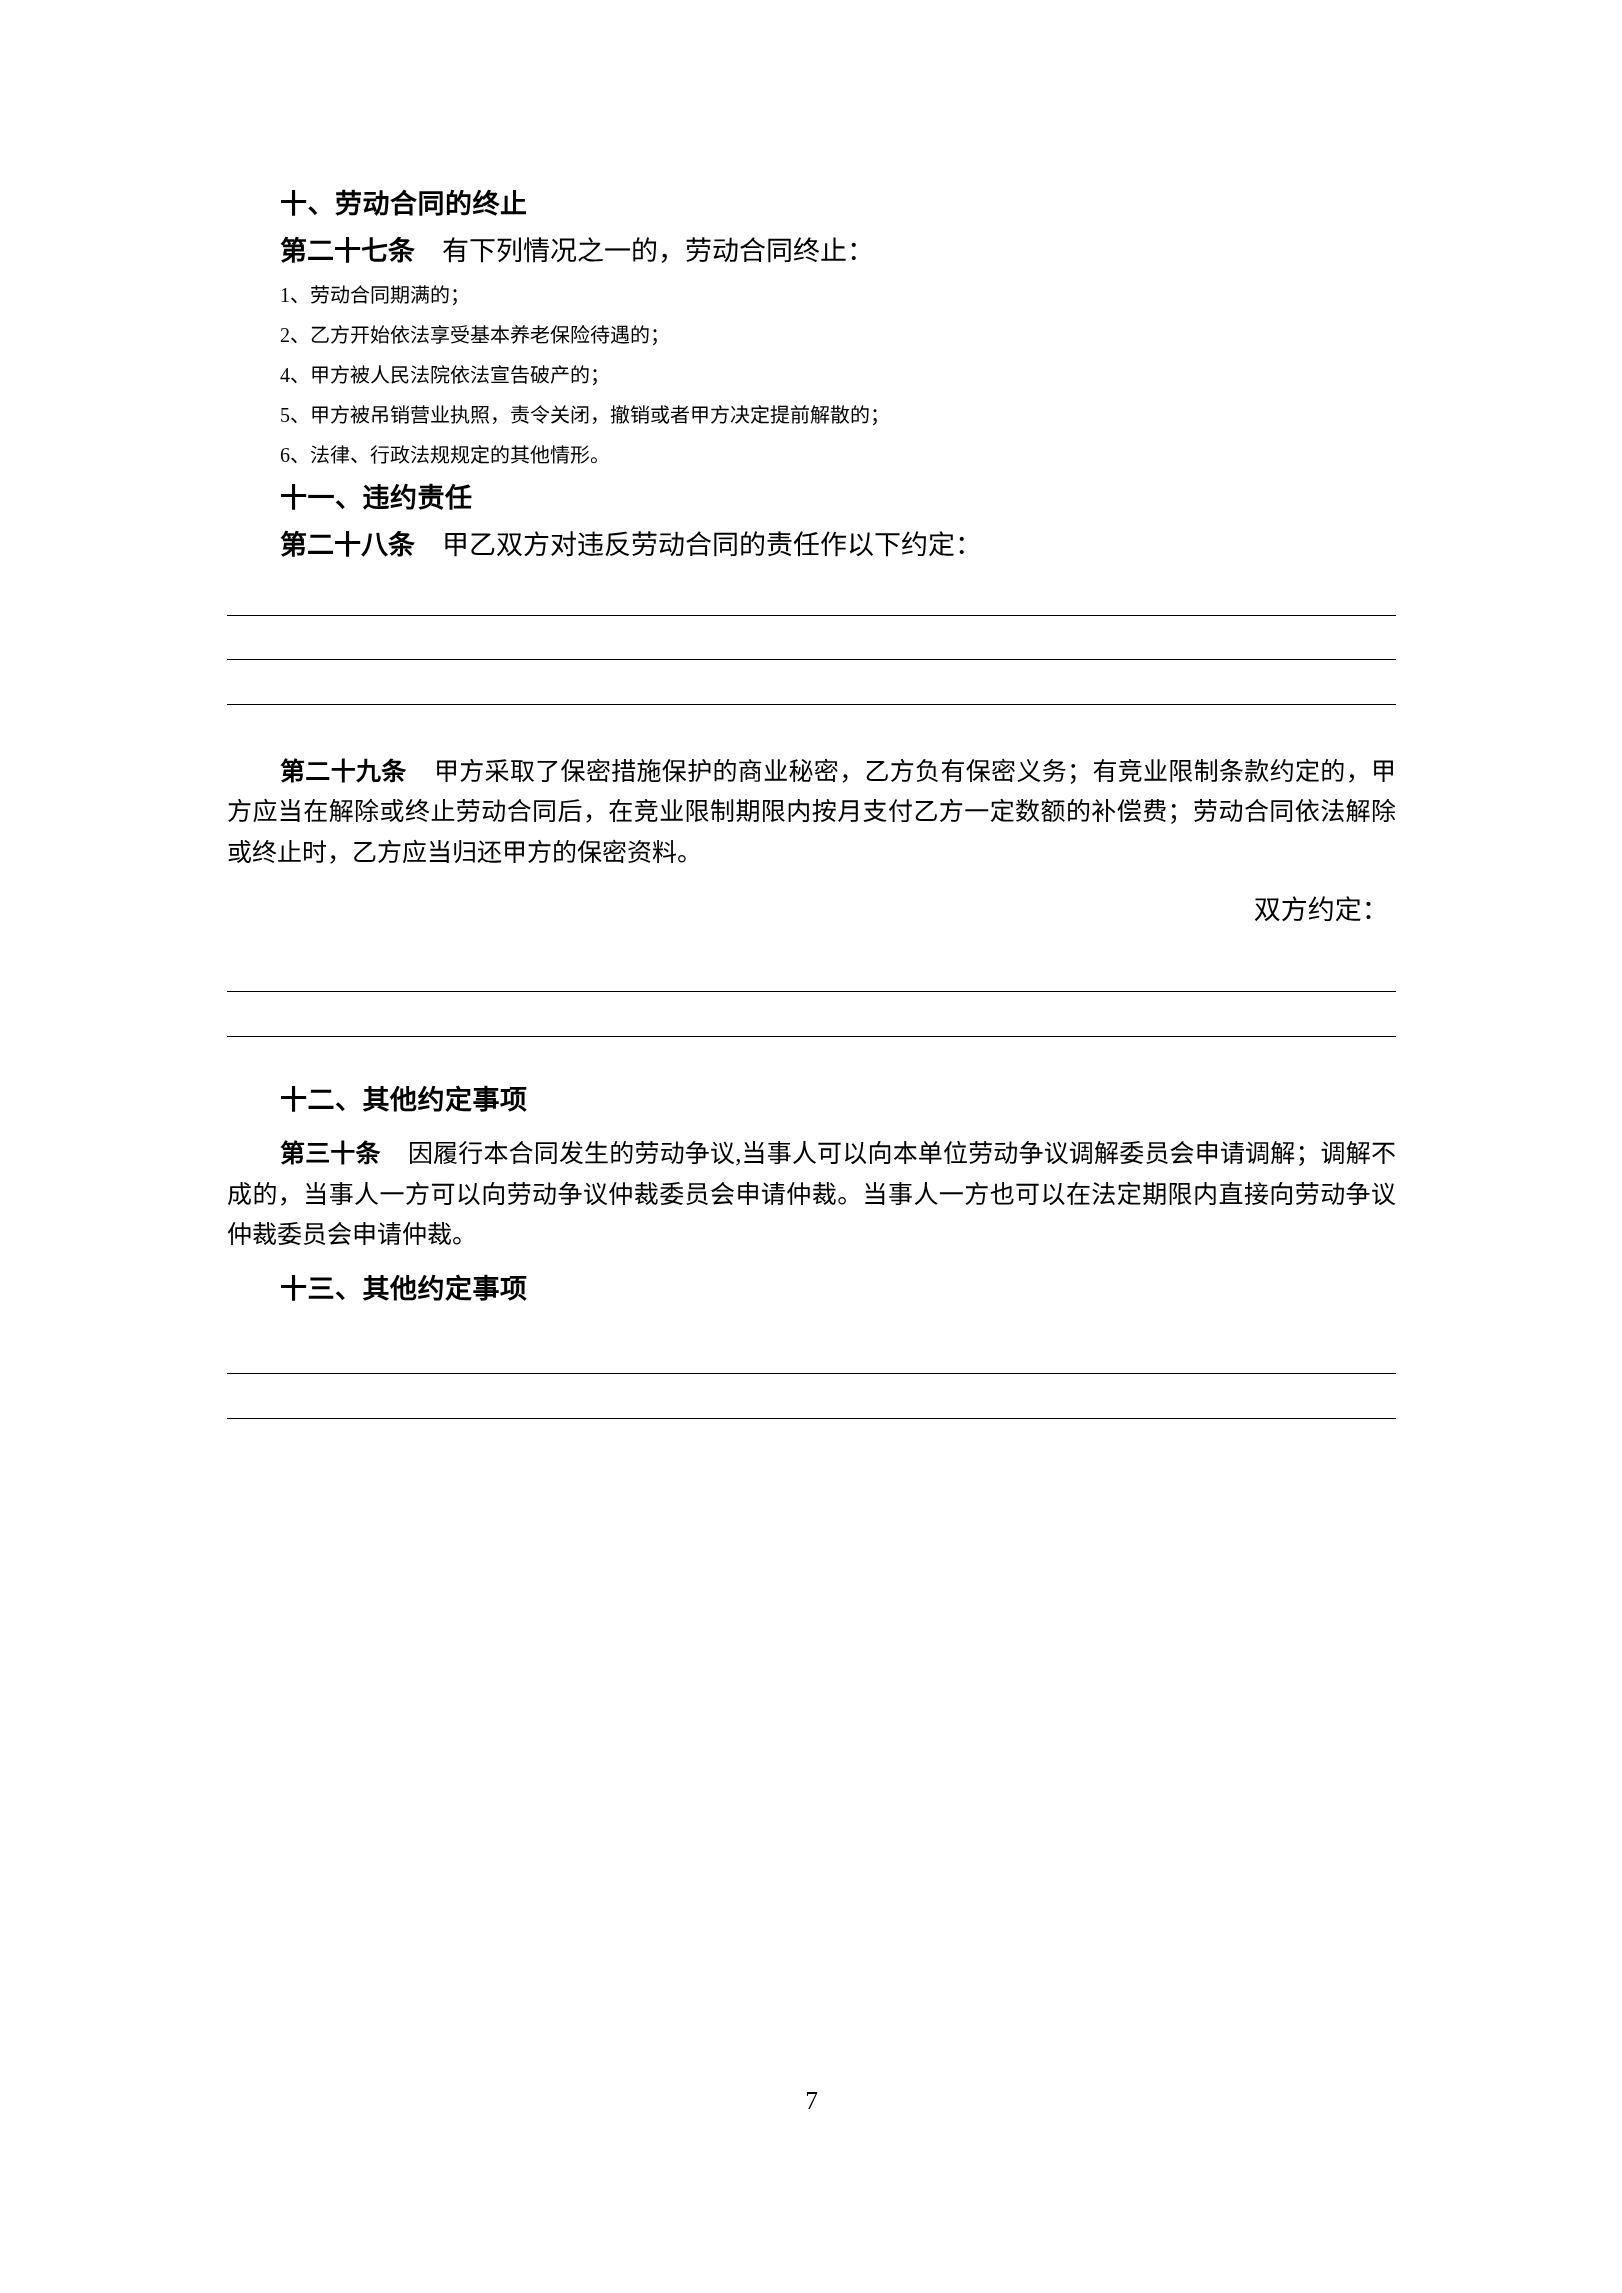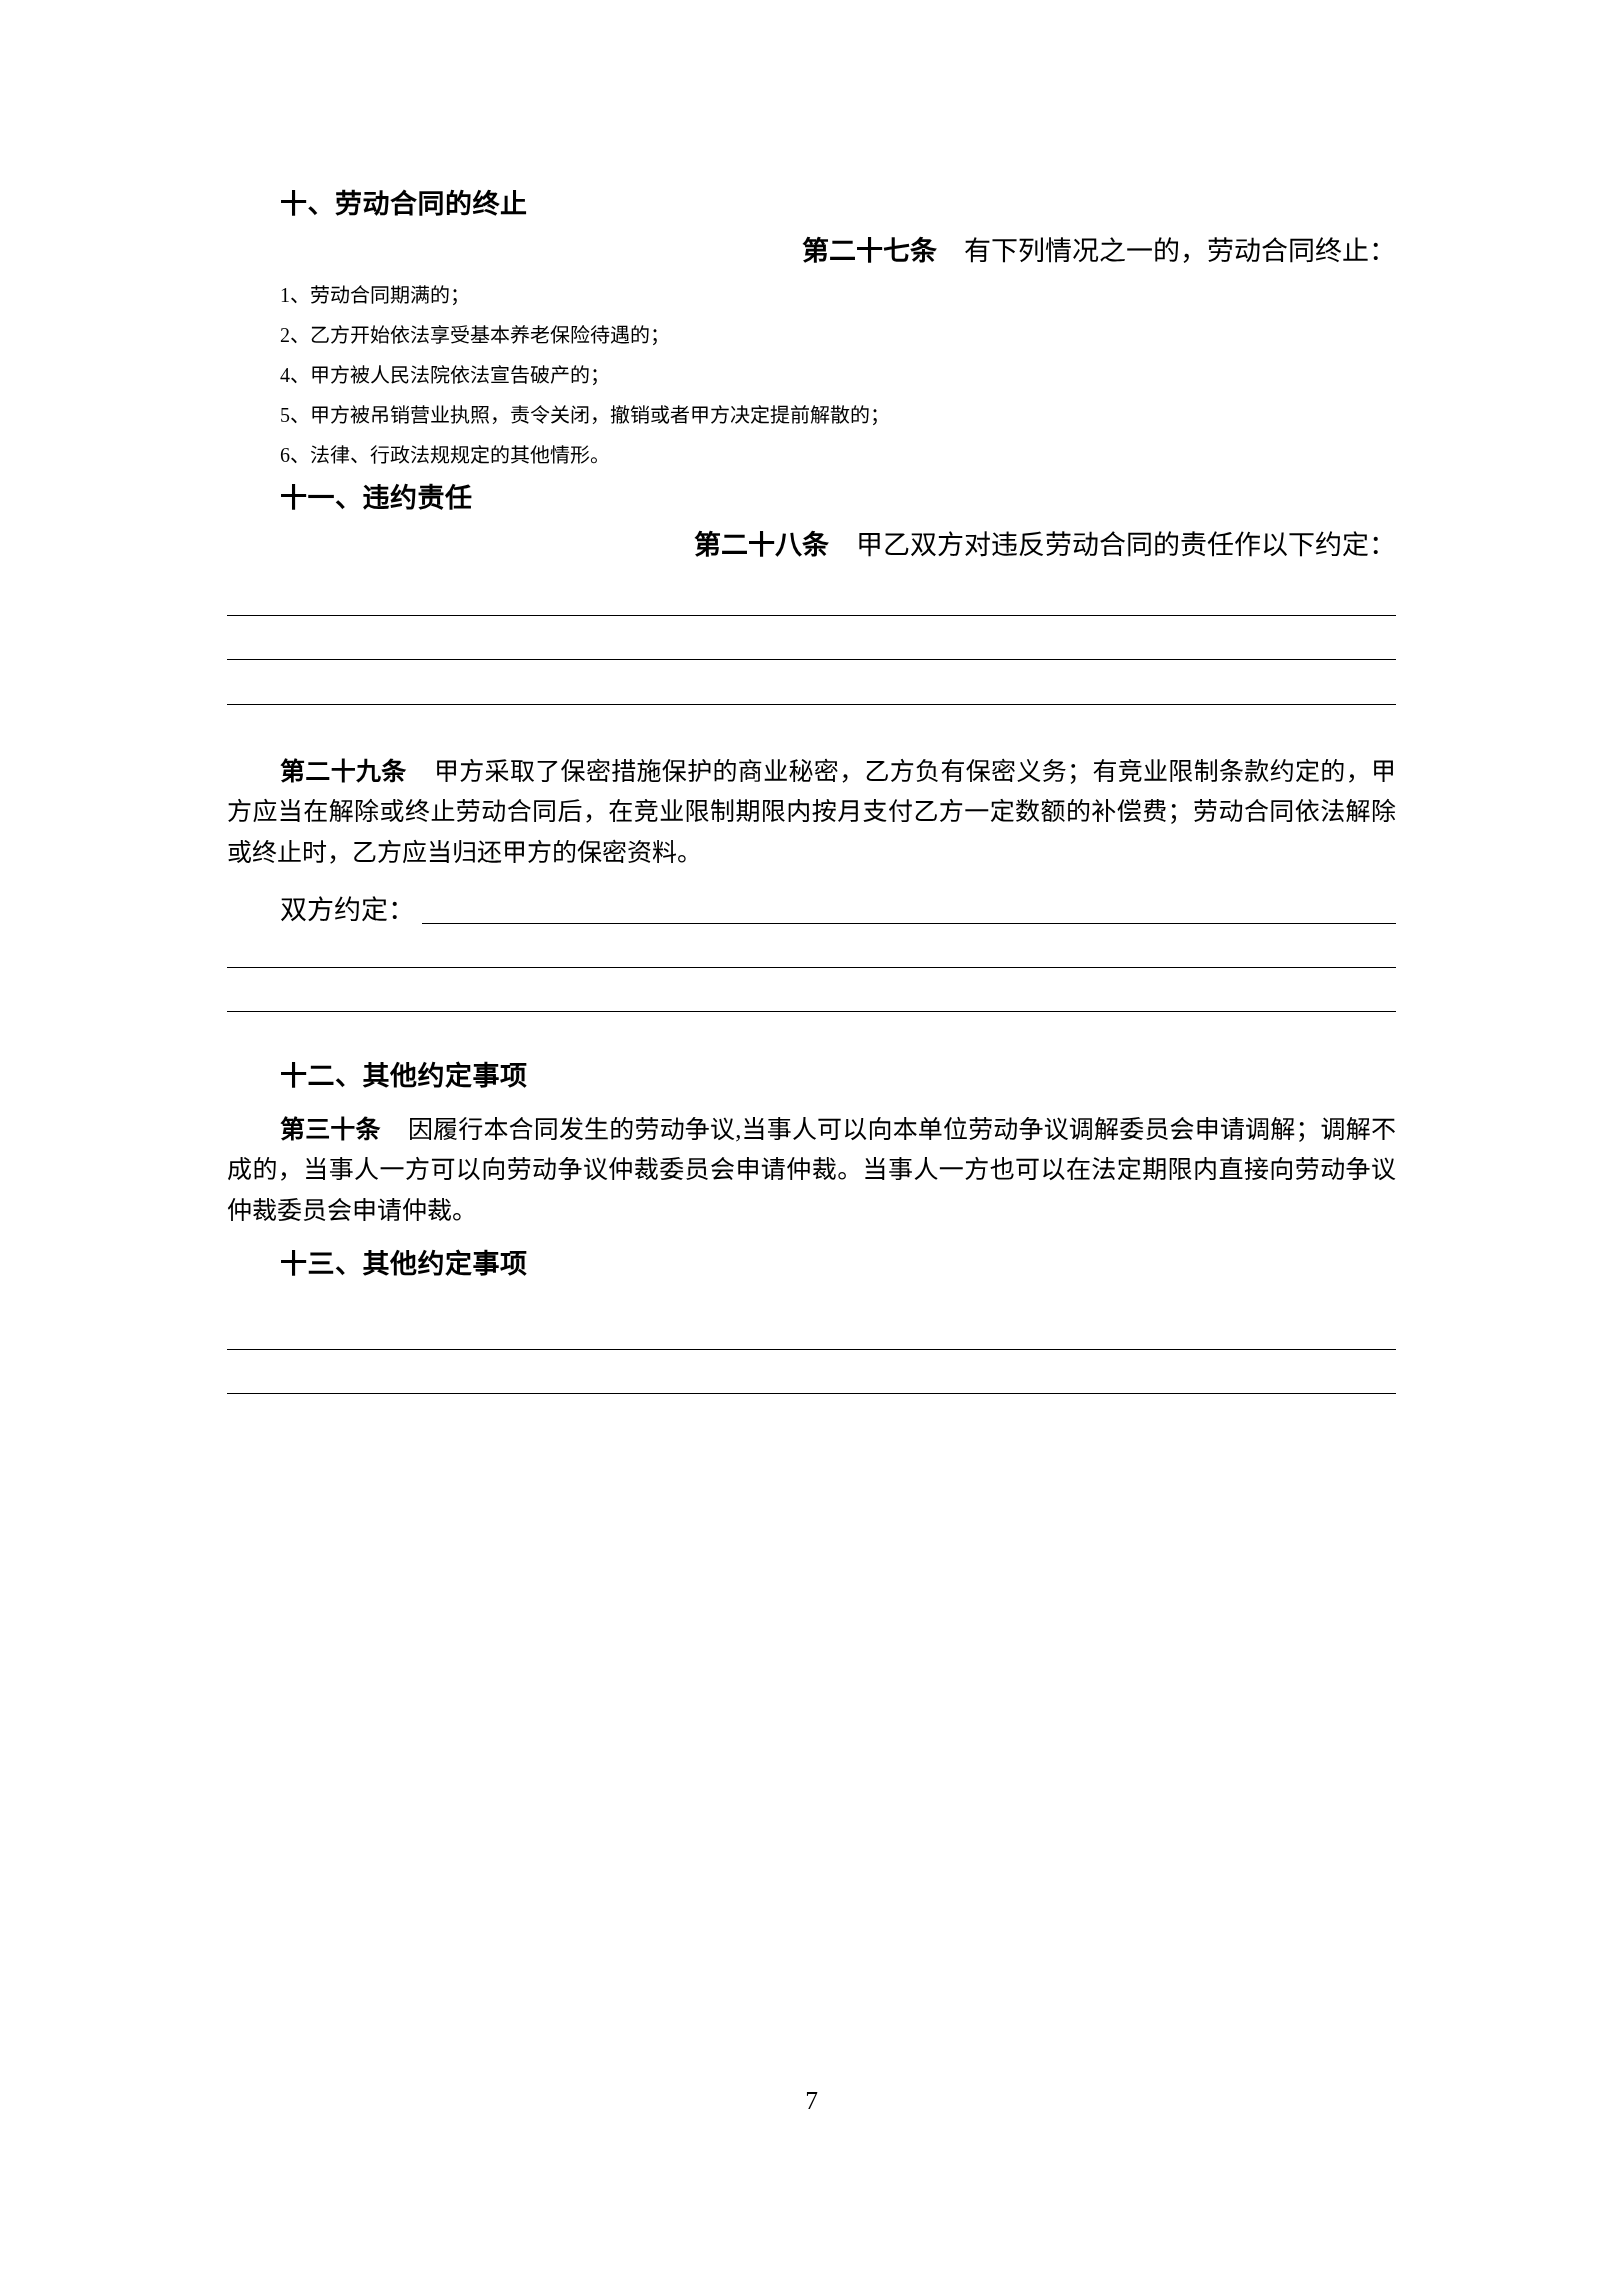--- a/index.html
+++ b/index.html
@@ -30,21 +30,20 @@
     font-weight: bold;
     font-size: 27px;
     letter-spacing: 0.5px;
     margin: 0 0 20px 0;
     padding-left: 53px;
   }
   .clause {
     font-size: 27px;
     margin: 0 0 20px 0;
     padding-left: 53px;
-    text-align: right;
   }
   .clause .clause-no {
     font-weight: bold;
   }
   .clause .gap {
     display: inline-block;
     width: 27px;
   }
   .item {
     font-size: 20px;
@@ -74,20 +73,21 @@
     border-bottom: 1.8px solid #000;
     height: 0;
     margin: 0 0 0 0;
   }
   
   .labelled-rule {
     display: flex;
     align-items: flex-end;
     font-size: 27px;
     padding-left: 53px;
+    flex-direction: column;
   }
   .labelled-rule .lbl {
     white-space: nowrap;
     padding-right: 7.3px;
   }
   .labelled-rule .rule-tail {
     flex: 1 1 auto;
     border-bottom: 1.8px solid #000;
     height: 23.6px;
   }

